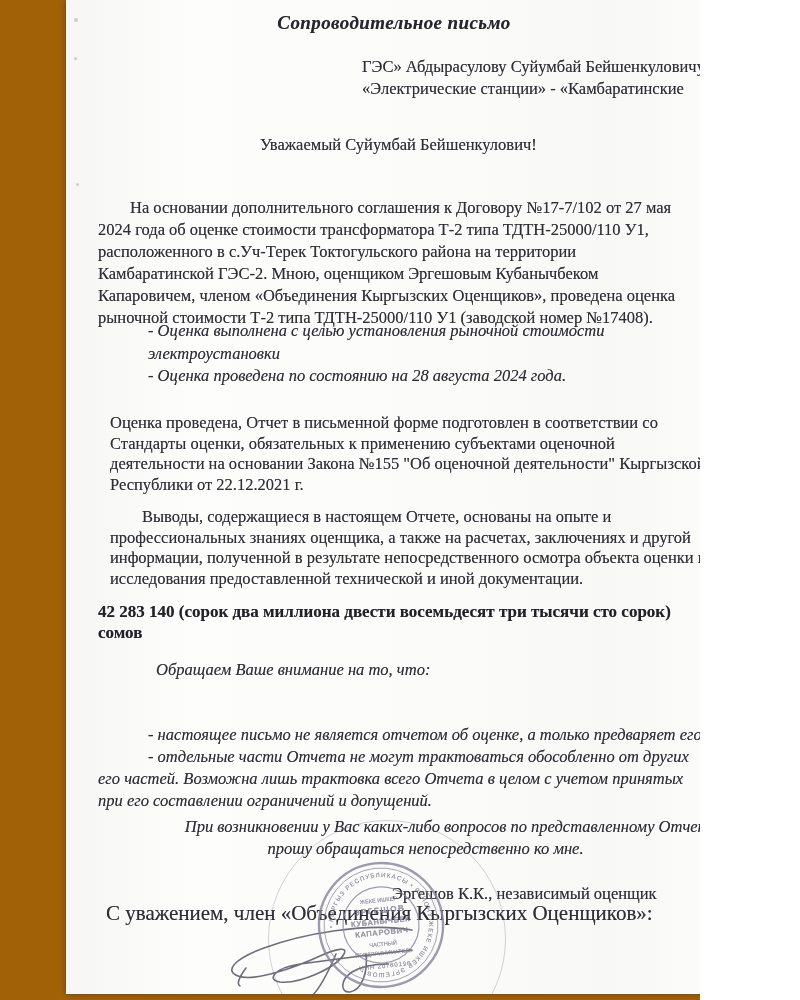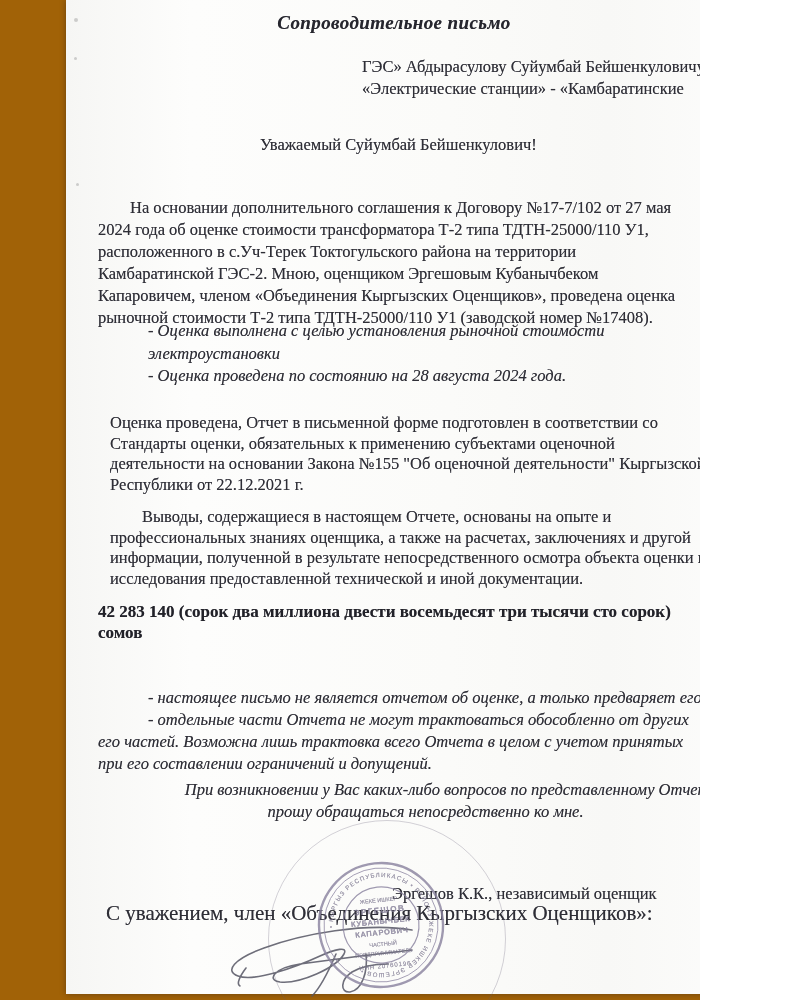--- a/index.html
+++ b/index.html
@@ -71,20 +71,21 @@
       <p class="body">Оценка проведена, Отчет в письменной форме подготовлен в соответствии со
 Стандарты оценки, обязательных к применению субъектами оценочной
 деятельности на основании Закона №155 "Об оценочной деятельности" Кыргызской
 Республики от 22.12.2021 г.</p>
       <p class="body ind">Выводы, содержащиеся в настоящем Отчете, основаны на опыте и
 профессиональных знаниях оценщика, а также на расчетах, заключениях и другой
 информации, полученной в результате непосредственного осмотра объекта оценки и
 исследования предоставленной технической и иной документации.</p>
       <div class="value">42 283 140 (сорок два миллиона двести восемьдесят три тысячи сто сорок)
 сомов</div>
+      <div class="att-intro">Обращаем Ваше внимание на то, что:</div>
       <div class="att-items">
         <div class="it1">- настоящее письмо не является отчетом об оценке, а только предваряет его</div>
         <div class="it2">- отдельные части Отчета не могут трактоваться обособленно от других
 его частей. Возможна лишь трактовка всего Отчета в целом с учетом принятых
 при его составлении ограничений и допущений.</div>
       </div>
       <div class="contact">При возникновении у Вас каких-либо вопросов по представленному Отчету
 прошу обращаться непосредственно ко мне.</div>
     </div>
 

